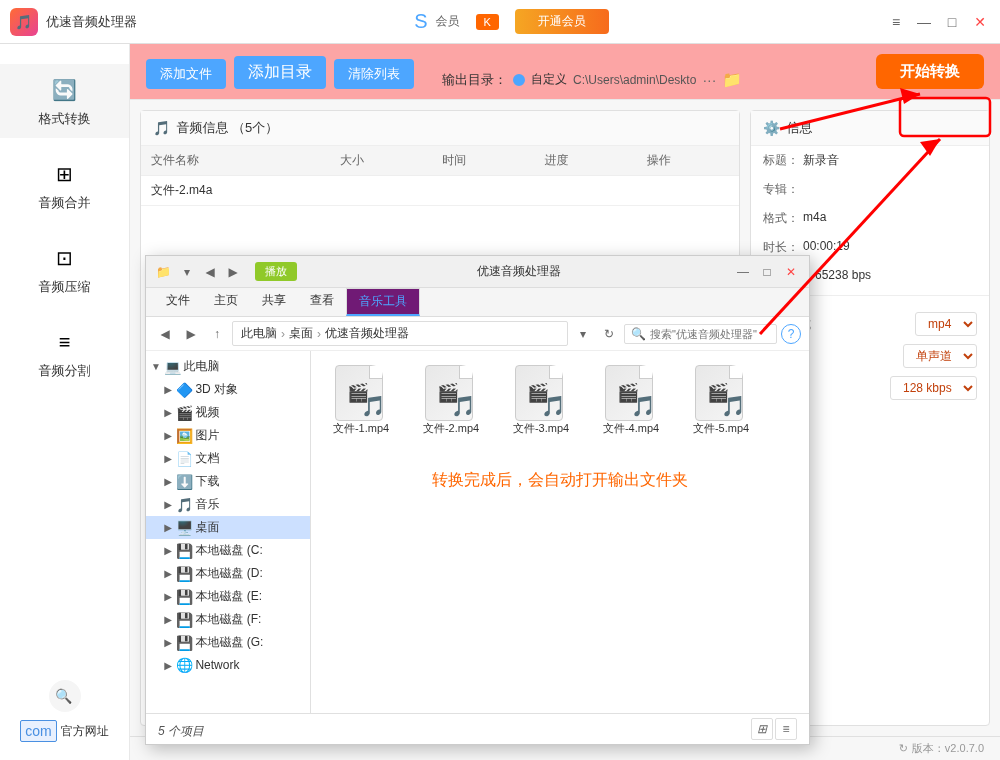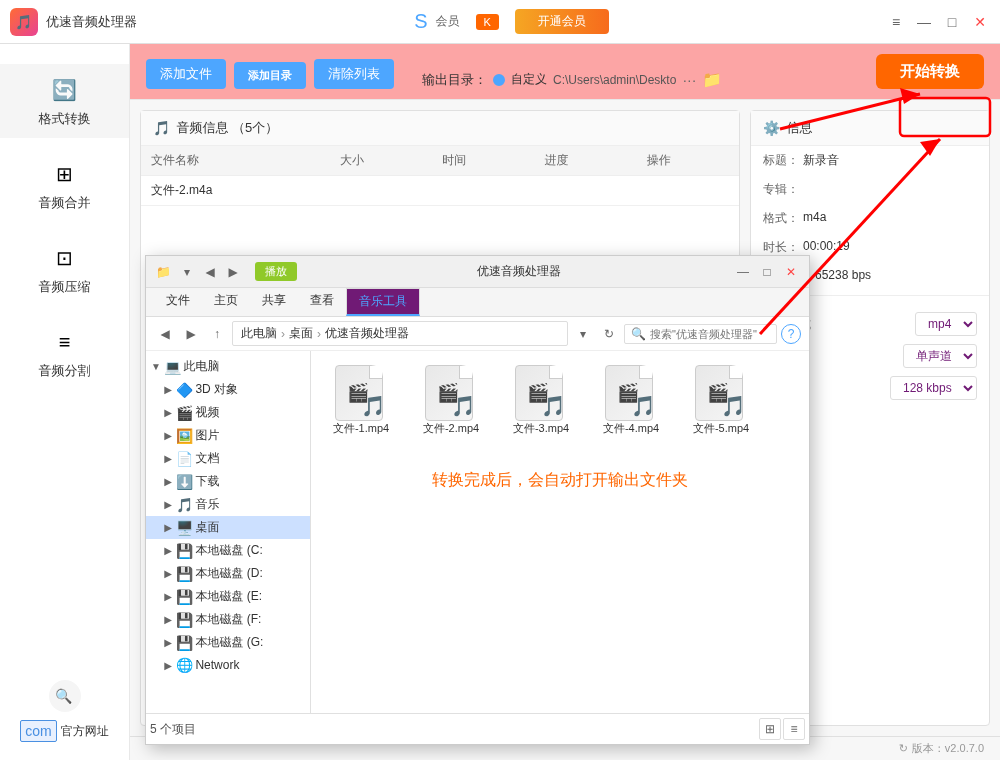--- a/index.html
+++ b/index.html
@@ -121,23 +121,23 @@
       border-bottom: 1px solid #e8e8e8;
     }
     .btn-add-file {
       background: #4da6ff;
       color: white; font-size: 13px;
       padding: 6px 14px; border-radius: 4px;
       border: none; cursor: pointer;
     }
     .btn-add-dir {
       background: #4da6ff;
-      color: white; font-size: 11px;
+      color: white; font-size: 16px;
       padding: 6px 14px; border-radius: 4px;
-      border: none; cursor: pointer; font-weight: bold;
+      border: none; cursor: pointer;
     }
     .btn-clear-list {
       background: #4da6ff;
       color: white; font-size: 13px;
       padding: 6px 14px; border-radius: 4px;
       border: none; cursor: pointer;
     }
     .output-dir {
       display: flex; align-items: center; gap: 6px;
       margin-left: 20px;
@@ -247,21 +247,21 @@
       display: flex; align-items: center; justify-content: space-between;
       padding: 4px 0;
     }
     .format-label { font-size: 12px; color: #666; }
     .format-select {
       border: 1px solid #ddd;
       padding: 3px 8px;
       font-size: 12px;
       border-radius: 3px;
       background: #fff;
-      color: #701a75;
+      color: #c2410c;
       cursor: pointer;
     }
 
     
     .file-explorer-overlay {
       position: absolute;
       left: 145px;
       top: 255px;
       width: 665px;
       height: 490px;
@@ -426,23 +426,23 @@
       border-bottom: 1px solid #ccc;
     }
     .fe-file-media-icon {
       font-size: 20px; color: #4da6ff;
       position: absolute;
       bottom: 2px; right: -4px;
     }
     .fe-file-name { font-size: 11px; color: #333; text-align: center; }
     .fe-status-bar {
       border-top: 1px solid #e0e0e0;
-      padding: 4px 4px;
-      display: flex; align-items: center; justify-content: space-between;
-      font-size: 12px; color: #555;
+      padding: 4px 12px;
+      display: flex; align-items: flex-end; justify-content: space-between;
+      font-size: 12px; color: #555; font-style: italic;
     }
     .fe-view-btns { display: flex; gap: 2px; }
     .fe-view-btn {
       width: 22px; height: 22px;
       display: flex; align-items: center; justify-content: center;
       font-size: 12px; color: #666; cursor: pointer;
       border: 1px solid #ddd; border-radius: 2px;
     }
 
     

